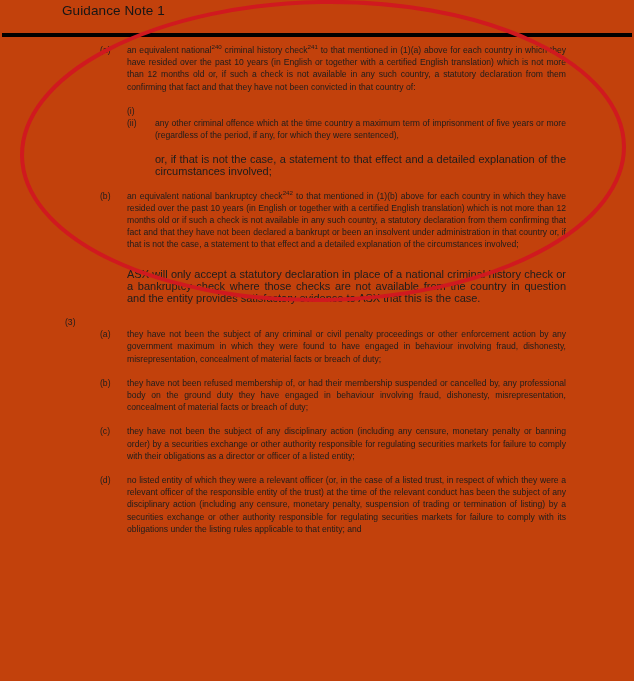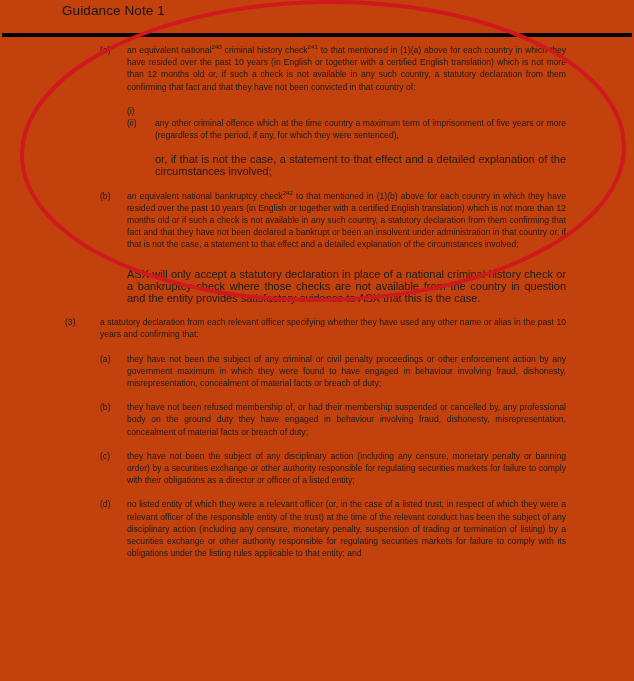--- a/index.html
+++ b/index.html
@@ -174,21 +174,20 @@
     </div>
 
     <div class="gap-md"></div>
 
     <p class="para flow-l2">ASX will only accept a statutory declaration in place of a national criminal history check or a bankruptcy check where those checks are not available from the country in question and the entity provides satisfactory evidence to ASX that this is the case.</p>
 
     <div class="gap-sm"></div>
 
     <div class="item lvl1">
       <span class="marker">(3)</span>
-      <div class="item-text">a statutory declaration from each relevant officer specifying whether they have used any other name or alias in the past 10 years and confirming that:</div>
     </div>
 
     <div class="gap-sm"></div>
 
     <div class="item lvl2">
       <span class="marker">(a)</span>
       <div class="item-text">they have not been the subject of any criminal or civil penalty proceedings or other enforcement action by any government maximum in which they were found to have engaged in behaviour involving fraud, dishonesty, misrepresentation, concealment of material facts or breach of duty;</div>
     </div>
 
     <div class="gap-sm"></div>

